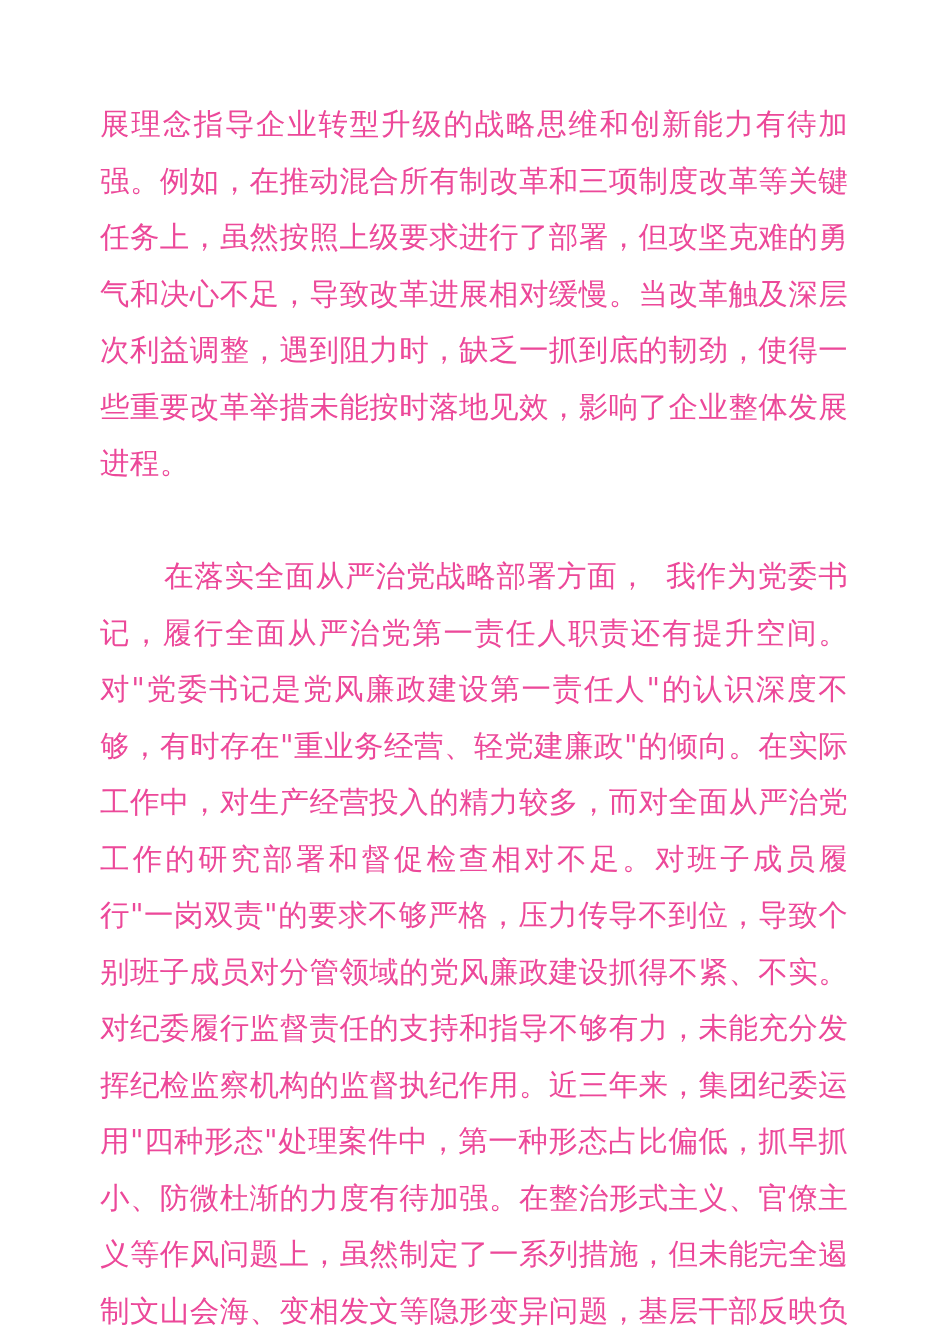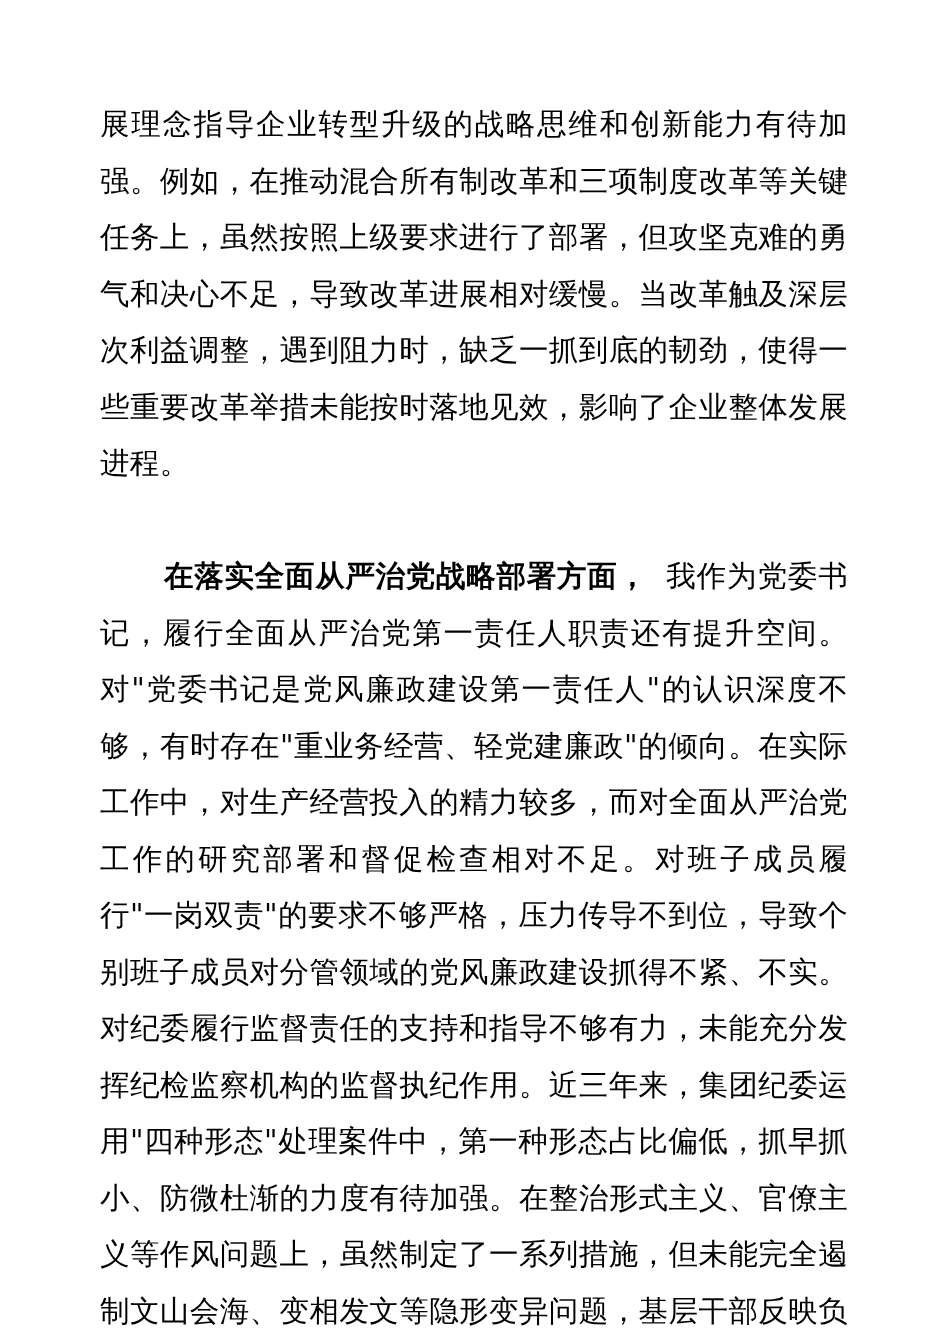--- a/index.html
+++ b/index.html
@@ -19,36 +19,36 @@
   .doc-body {
     position: absolute;
     left: 100px;
     top: 96px;
     width: 748px;
   }
   .para {
     font-family: "DejaVu Serif", "Liberation Serif", serif;
     font-size: 29.5px;
     line-height: 56.5px;
-    color: #000000;
+    color: #ec4899;
     text-align: justify;
     text-justify: inter-character;
     margin: 0;
     letter-spacing: 0.35px;
     word-break: break-all;
     -webkit-font-smoothing: antialiased;
   }
   .para + .para {
     margin-top: 56.5px;
   }
   .para.indent {
     text-indent: 64px;
   }
   .run-in-head {
-    font-weight: bold;
+    font-weight: normal;
     letter-spacing: 0.2px;
   }
   .head-gap {
     display: inline-block;
     width: 18px;
   }
 </style>
 </head>
 <body>
 

